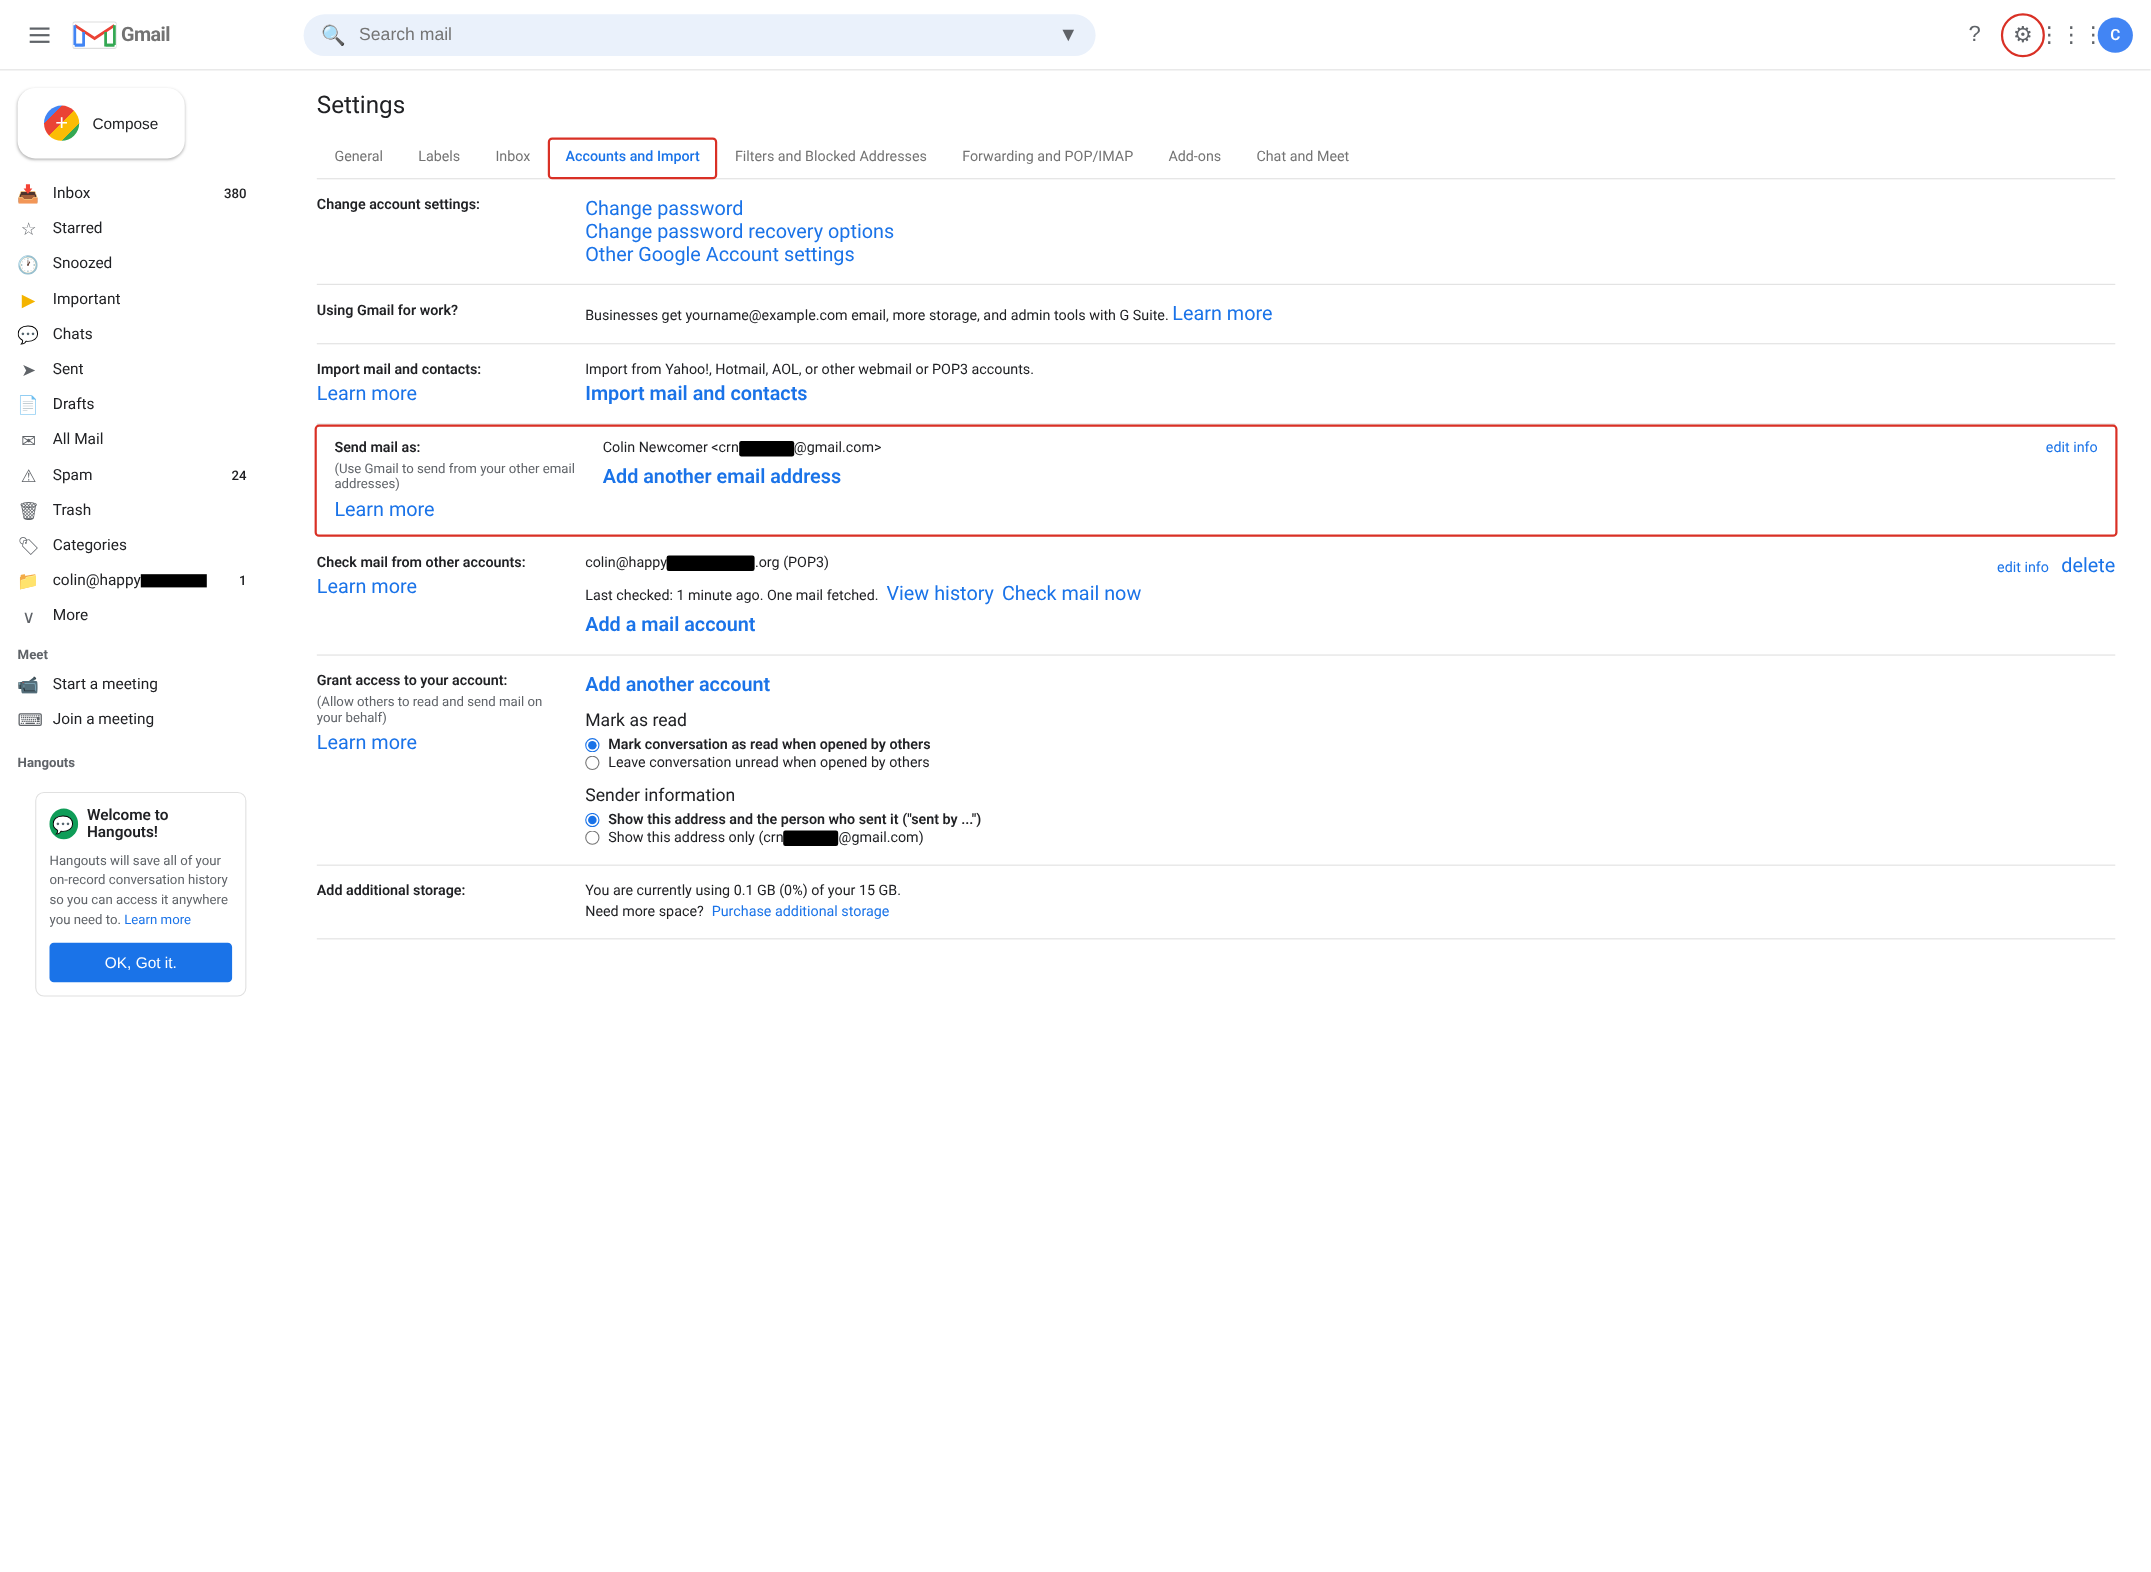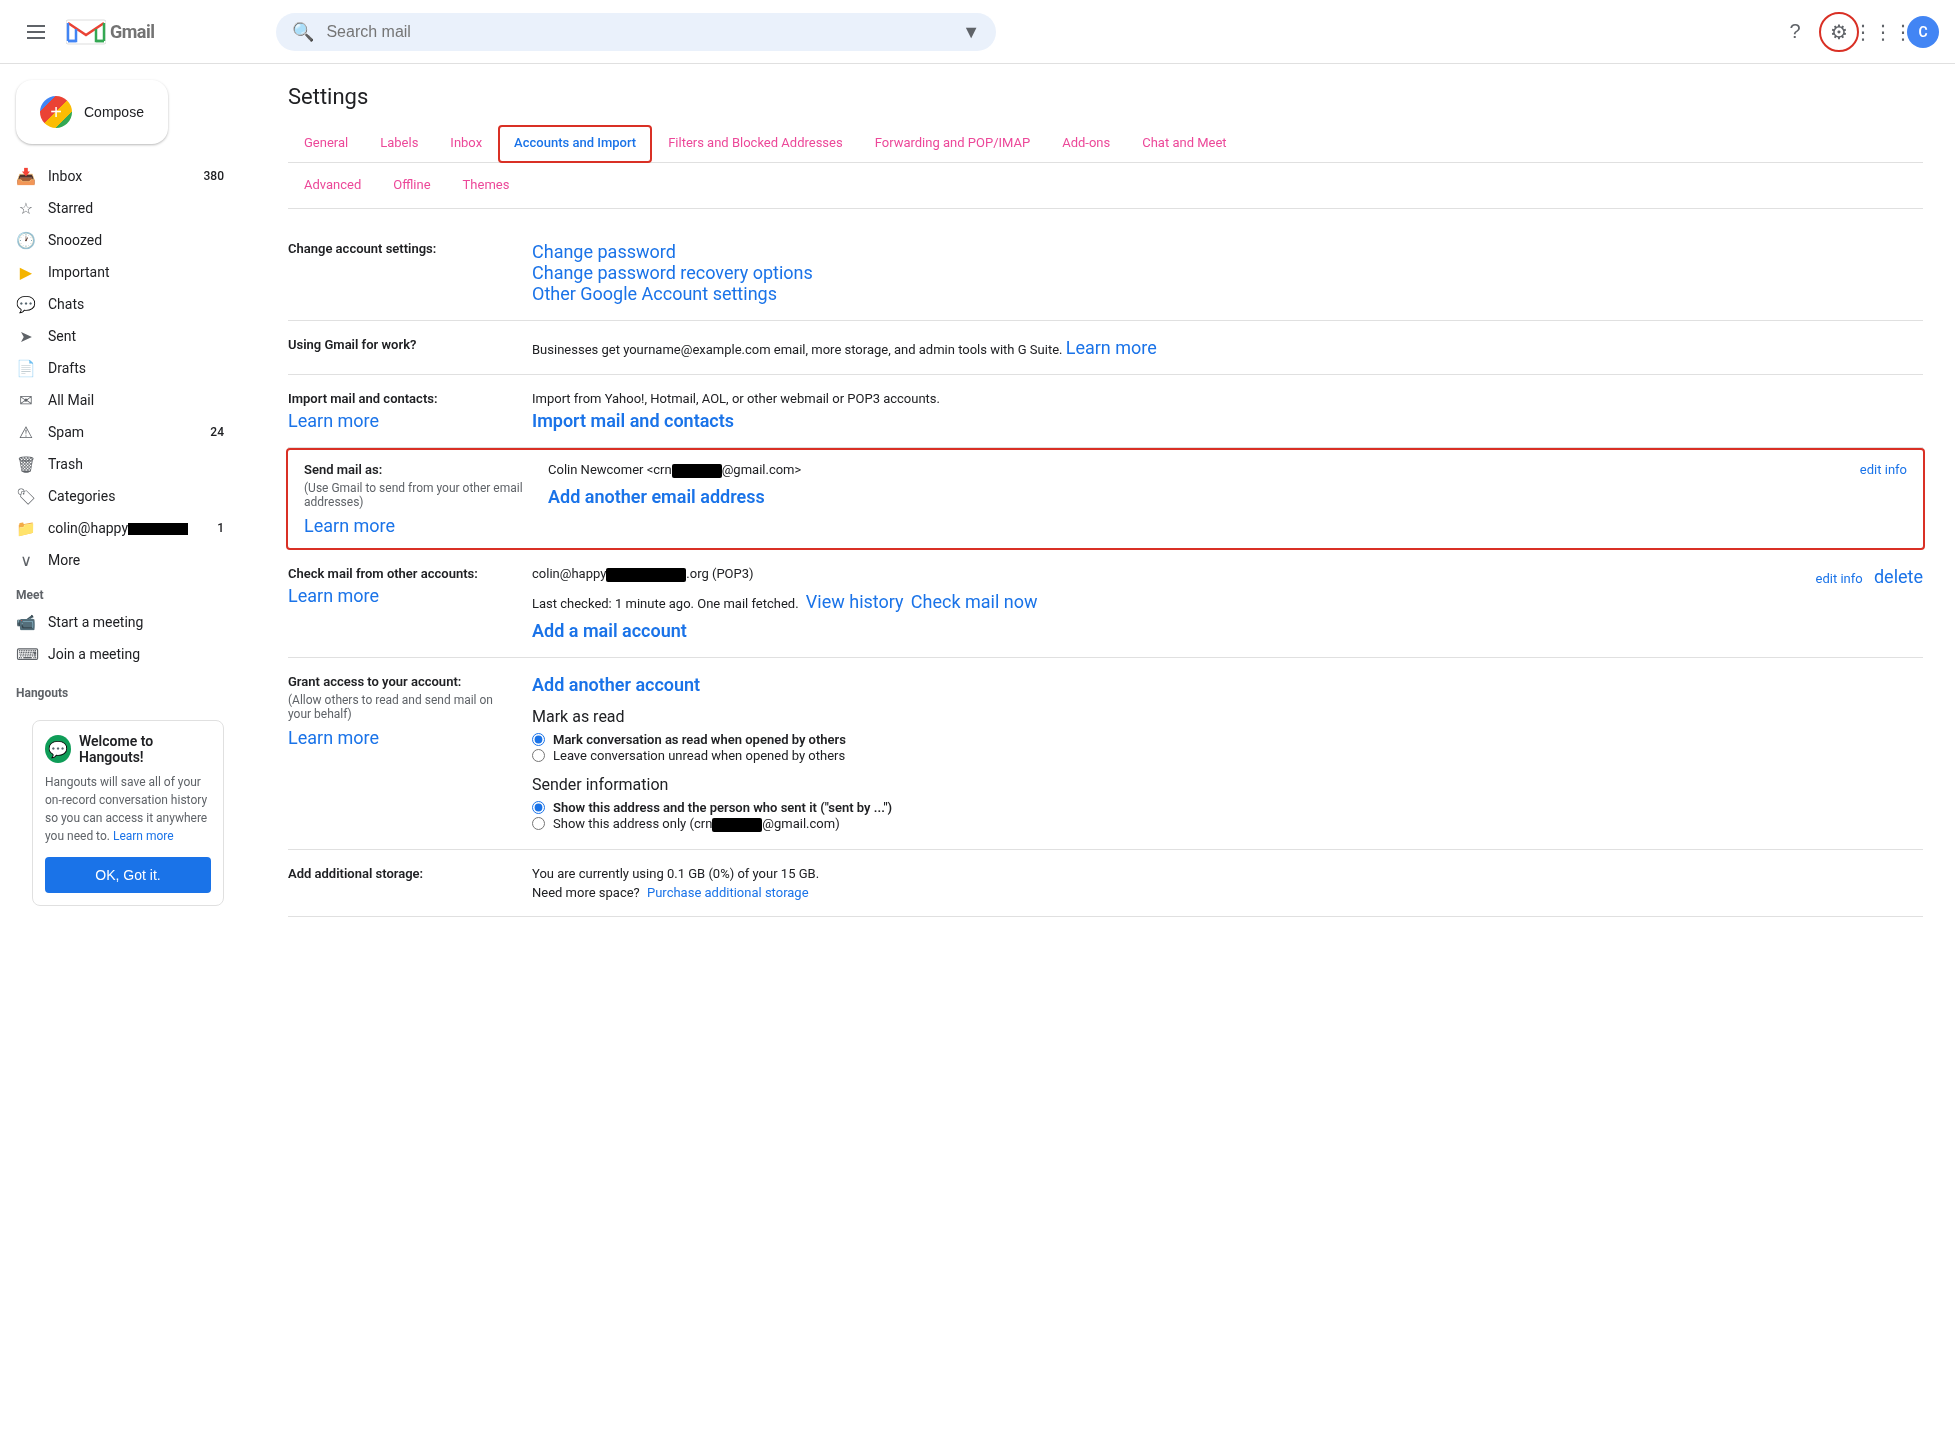--- a/index.html
+++ b/index.html
@@ -163,21 +163,21 @@
     .settings-tabs {
       display: flex;
       flex-wrap: wrap;
       border-bottom: 1px solid #e0e0e0;
       margin-bottom: 0;
       gap: 0;
     }
     .tab {
       padding: 10px 16px;
       font-size: 13px;
-      color: #ec4899;
+      color: #737373;
       cursor: pointer;
       white-space: nowrap;
       border-bottom: 3px solid transparent;
       margin-bottom: -1px;
     }
     .tab.active { color: #1a73e8; border-bottom-color: #1a73e8; font-weight: 500; }
     .tab.highlighted-tab {
       border: 2px solid #d93025;
       border-radius: 4px;
       color: #1a73e8;
@@ -415,25 +415,20 @@
       <div class="tab">General</div>
       <div class="tab">Labels</div>
       <div class="tab">Inbox</div>
       <div class="tab highlighted-tab active">Accounts and Import</div>
       <div class="tab">Filters and Blocked Addresses</div>
       <div class="tab">Forwarding and POP/IMAP</div>
       <div class="tab">Add-ons</div>
       <div class="tab">Chat and Meet</div>
     </div>
 
-    <div class="settings-tabs-row2">
-      <div class="tab">Advanced</div>
-      <div class="tab">Offline</div>
-      <div class="tab">Themes</div>
-    </div>
 
     <div class="settings-section">
       <div class="section-label">Change account settings:</div>
       <div class="section-content">
         <div><a href="#" class="link-blue">Change password</a></div>
         <div><a href="#" class="link-blue">Change password recovery options</a></div>
         <div><a href="#" class="link-blue">Other Google Account settings</a></div>
       </div>
     </div>
 

